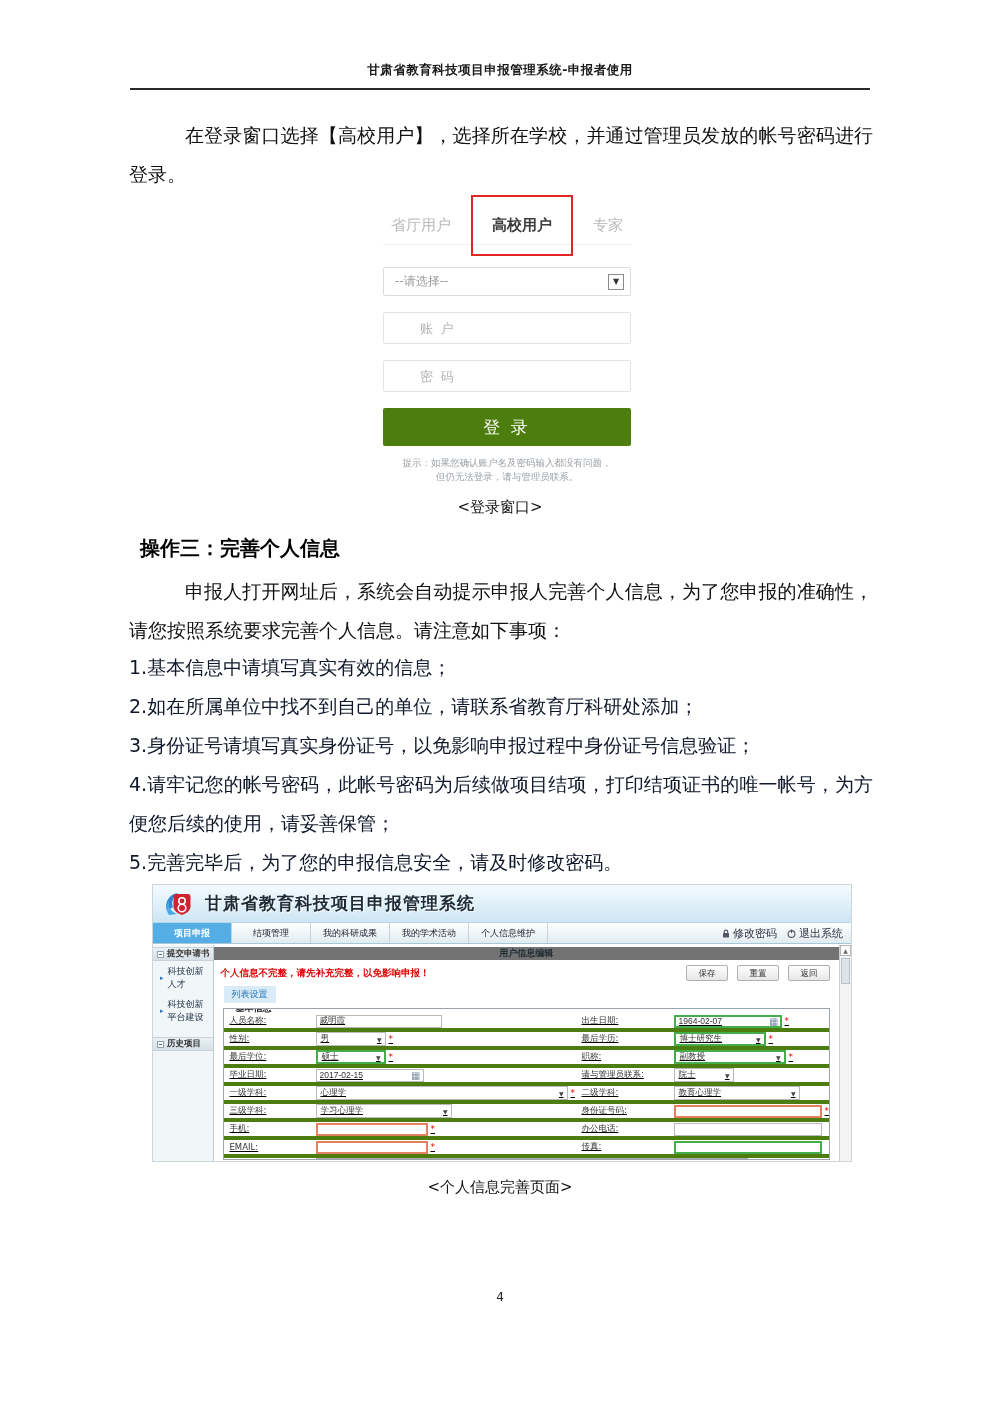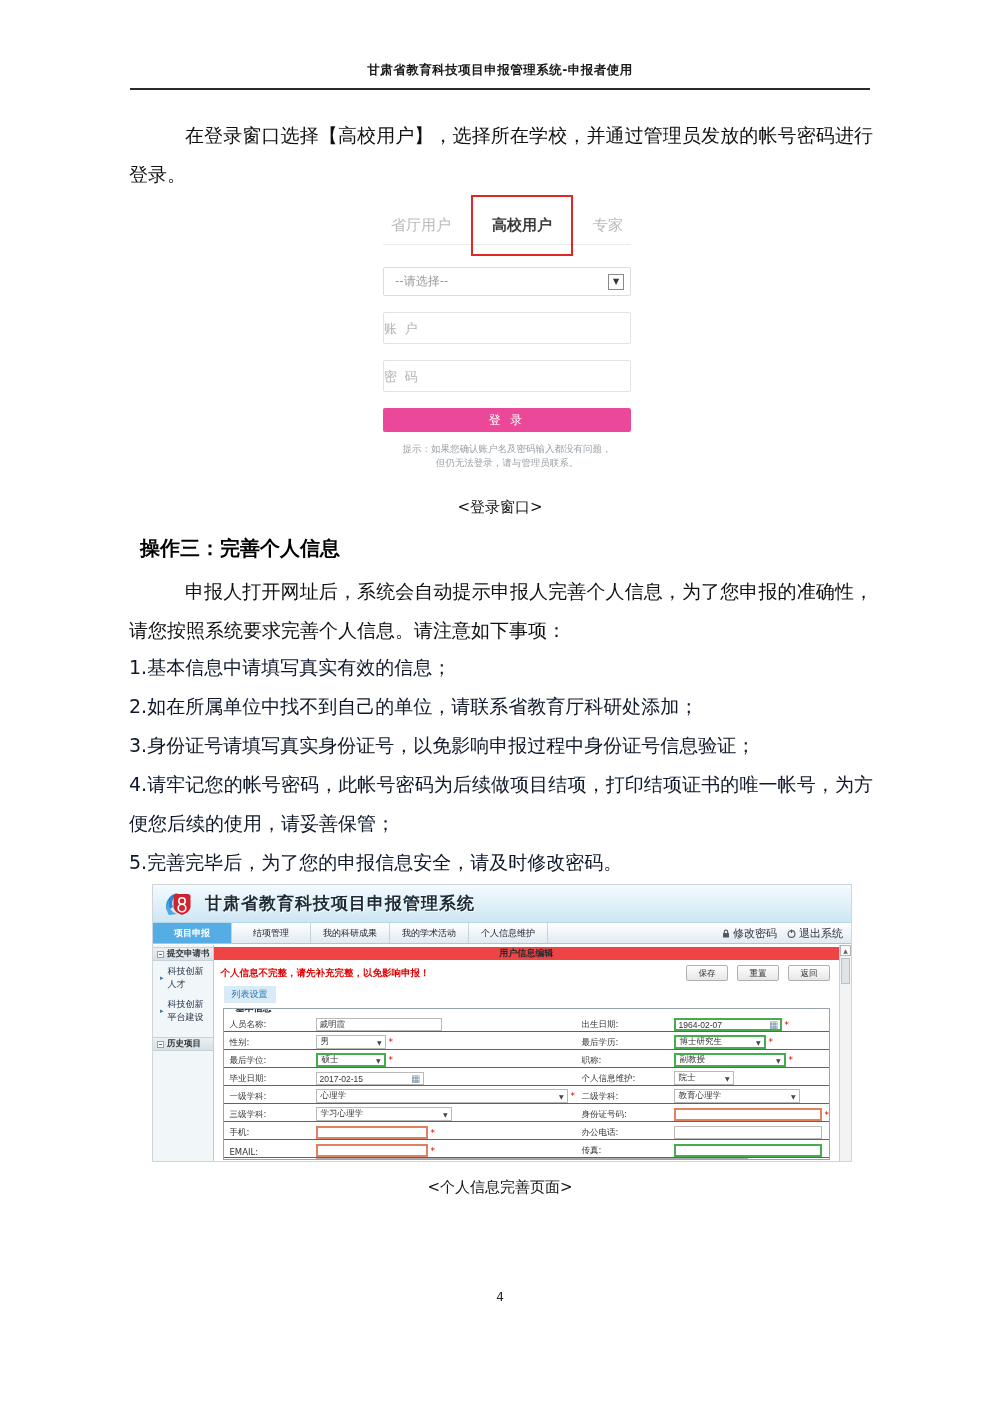--- a/index.html
+++ b/index.html
@@ -21,23 +21,23 @@
   .page-number { position:absolute; top:1290px; left:0; right:0; text-align:center; font-size:12px; color:#222; }
 
   
   .login-shot { position:absolute; top:208px; left:383px; width:248px; height:278px; background:#fff; }
   .lg-tabs { display:flex; justify-content:space-between; align-items:center; padding:0 6px; height:34px; }
   .lg-tab { font-size:15px; color:#b9b9b9; padding:4px 2px; }
   .lg-tab.active { color:#3c3c3c; font-weight:bold; border:2px solid #e22525; padding:19px 19px; }
   .lg-divider { border-top:1px solid #ececec; margin-top:2px; }
   .lg-select { position:relative; margin-top:22px; height:29px; border:1px solid #dcdcdc; border-radius:2px; display:flex; align-items:center; padding-left:11px; font-size:12px; color:#9a9a9a; background:#fff; }
   .lg-select-arrowbox { position:absolute; right:6px; top:6px; width:16px; height:16px; border:1px solid #8a8a8a; background:#fdfdfd; text-align:center; line-height:14px; font-size:8px; color:#333; }
-  .lg-input { display:block; margin-top:16px; width:100%; height:32px; border:1px solid #e3e3e3; border-radius:2px; font-size:13px; color:#444; letter-spacing:2px; background:#fff; outline:none; }
+  .lg-input { display:block; margin-top:16px; width:100%; height:32px; border:1px solid #e3e3e3; border-radius:2px; padding-left:36px; font-size:13px; color:#444; letter-spacing:2px; background:#fff; outline:none; }
   .lg-input::placeholder { color:#b4b4b4; }
-  .lg-btn { display:block; margin-top:16px; width:100%; height:24px; background:#ec4899; border:none; border-radius:2px; color:#fff; font-size:12px; letter-spacing:3px; cursor:pointer; }
+  .lg-btn { display:block; margin-top:16px; width:100%; height:38px; background:#4d7c0f; border:none; border-radius:2px; color:#fff; font-size:17px; letter-spacing:3px; cursor:pointer; }
   .lg-hint { margin-top:10px; text-align:center; font-size:9.5px; line-height:14px; color:#9aa0a6; }
 
   
   .s2 { position:absolute; top:884px; left:152px; width:700px; height:278px; border:1px solid #cfd6da; background:#fff; overflow:hidden; font-family:"DejaVu Sans","Liberation Sans",sans-serif; }
   .s2-header { height:38px; background:linear-gradient(#f4fbfe,#cde6f4); border-bottom:1px solid #b9d6e6; display:flex; align-items:center; padding-left:10px; }
   .s2-logo { width:34px; height:30px; margin-right:8px; }
   .s2-apptitle { font-size:17px; font-weight:800; color:#1c2b36; letter-spacing:1px; text-shadow:1px 1px 0 #fff; }
   .s2-nav { height:21px; background:linear-gradient(#ffffff,#e1ebf1); border-bottom:1px solid #a9c7d8; display:flex; align-items:stretch; }
   .s2-tab { width:79px; text-align:center; font-size:9px; line-height:20px; color:#223; border-right:1px solid #c6d3db; cursor:pointer; }
   .s2-tab.active { background:#54ade5; color:#fff; font-weight:bold; }
@@ -48,28 +48,28 @@
   .s2-body { position:absolute; top:60px; left:0; right:0; bottom:0; display:flex; }
   .s2-sidebar { width:86px; background:#f1f6f9; border-right:1px solid #bccdd6; }
   .side-sec { margin-top:2px; height:14px; background:linear-gradient(#eaf0f4,#d6e0e6); border-top:1px solid #c6d2d9; border-bottom:1px solid #c6d2d9; font-size:8.5px; font-weight:bold; color:#333; display:flex; align-items:center; gap:3px; padding-left:4px; cursor:pointer; }
   .box-minus { width:7px; height:7px; border:1px solid #90a4b0; background:#fff; position:relative; flex:0 0 auto; }
   .box-minus::after { content:""; position:absolute; left:1px; right:1px; top:2px; border-top:1px solid #567; }
   .side-item { font-size:9px; color:#234; padding:4px 2px 3px 7px; display:flex; align-items:center; gap:4px; cursor:pointer; }
   .side-item .blt { color:#3a78b5; font-size:7px; }
   .side-gap { height:8px; }
   .s2-main { flex:1; display:flex; background:#fff; }
   .s2-content { flex:1; overflow:hidden; }
-  .s2-titlebar { margin-top:2px; height:13px; background:#ef4444; text-align:center; font-size:9px; font-weight:bold; color:#1f2a30; line-height:13px; }
+  .s2-titlebar { margin-top:2px; height:13px; background:#737373; text-align:center; font-size:9px; font-weight:bold; color:#1f2a30; line-height:13px; }
   .s2-warnrow { display:flex; align-items:center; margin-top:4px; height:18px; }
   .s2-warning { color:#e00000; font-weight:bold; font-size:9.5px; padding-left:7px; flex:1; }
   .s2-btn { width:42px; height:16px; font-size:8.5px; background:linear-gradient(#fefefe,#e7e7e7); border:1px solid #b0b0b0; border-radius:2px; color:#333; margin-right:9px; text-align:center; line-height:14px; cursor:pointer; }
   .s2-listcfg { display:inline-block; margin:4px 0 0 10px; padding:2px 8px; background:#d8ebf7; color:#2a78b8; font-size:9px; cursor:pointer; }
   .s2-fieldset { position:relative; margin:5px 9px 0 9px; border:1px solid #9aa4aa; height:152px; overflow:hidden; padding-top:5px; }
   .s2-legend { position:absolute; top:-1px; left:8px; transform:translateY(-45%); background:#fff; padding:0 4px; font-size:9px; font-weight:bold; color:#222; }
-  .s2-row { display:flex; align-items:flex-end; height:18px; border-bottom:1px solid #4d7c0f; padding-left:6px; }
+  .s2-row { display:flex; align-items:center; height:18px; border-bottom:4px solid #4d7c0f; padding-left:6px;text-decoration:underline; }
   .s2-row:last-child { border-bottom:none; }
   .lbl { font-size:8.5px; color:#333; }
   .lbl1 { width:86px; }
   .lbl2 { width:92px; }
   .fld1 { width:266px; display:flex; align-items:center; }
   .fld2 { flex:1; display:flex; align-items:center; }
   .inp { height:13px; border:1px solid #b9b9b9; font-size:8.5px; padding:0 3px; background:#fff; color:#333; outline:none; }
   .sel { height:14px; border:1px solid #b9b9b9; display:inline-flex; align-items:center; justify-content:space-between; font-size:8.5px; padding:0 3px 0 4px; background:#fff; color:#333; cursor:pointer; }
   .sel .arr { font-size:6px; color:#444; margin-left:4px; }
   .datebox { position:relative; display:inline-flex; align-items:center; }
@@ -249,21 +249,21 @@
             </div>
 
             <div class="s2-row">
               <span class="lbl lbl1">毕业日期:</span>
               <span class="fld1">
                 <span class="datebox">
                   <input class="inp w105" value="2017-02-15" style="">
                   <span class="cal">▦</span>
                 </span>
               </span>
-              <span class="lbl lbl2">个人信息维护:</span>
+              <span class="lbl lbl2">请与管理员联系:</span>
               <span class="fld2">
                 <span class="sel w60">
                     <span>院士</span>
                     <span class="arr">▼</span>
                   </span>
               </span>
             </div>
 
             <div class="s2-row">
               <span class="lbl lbl1">一级学科:</span>

